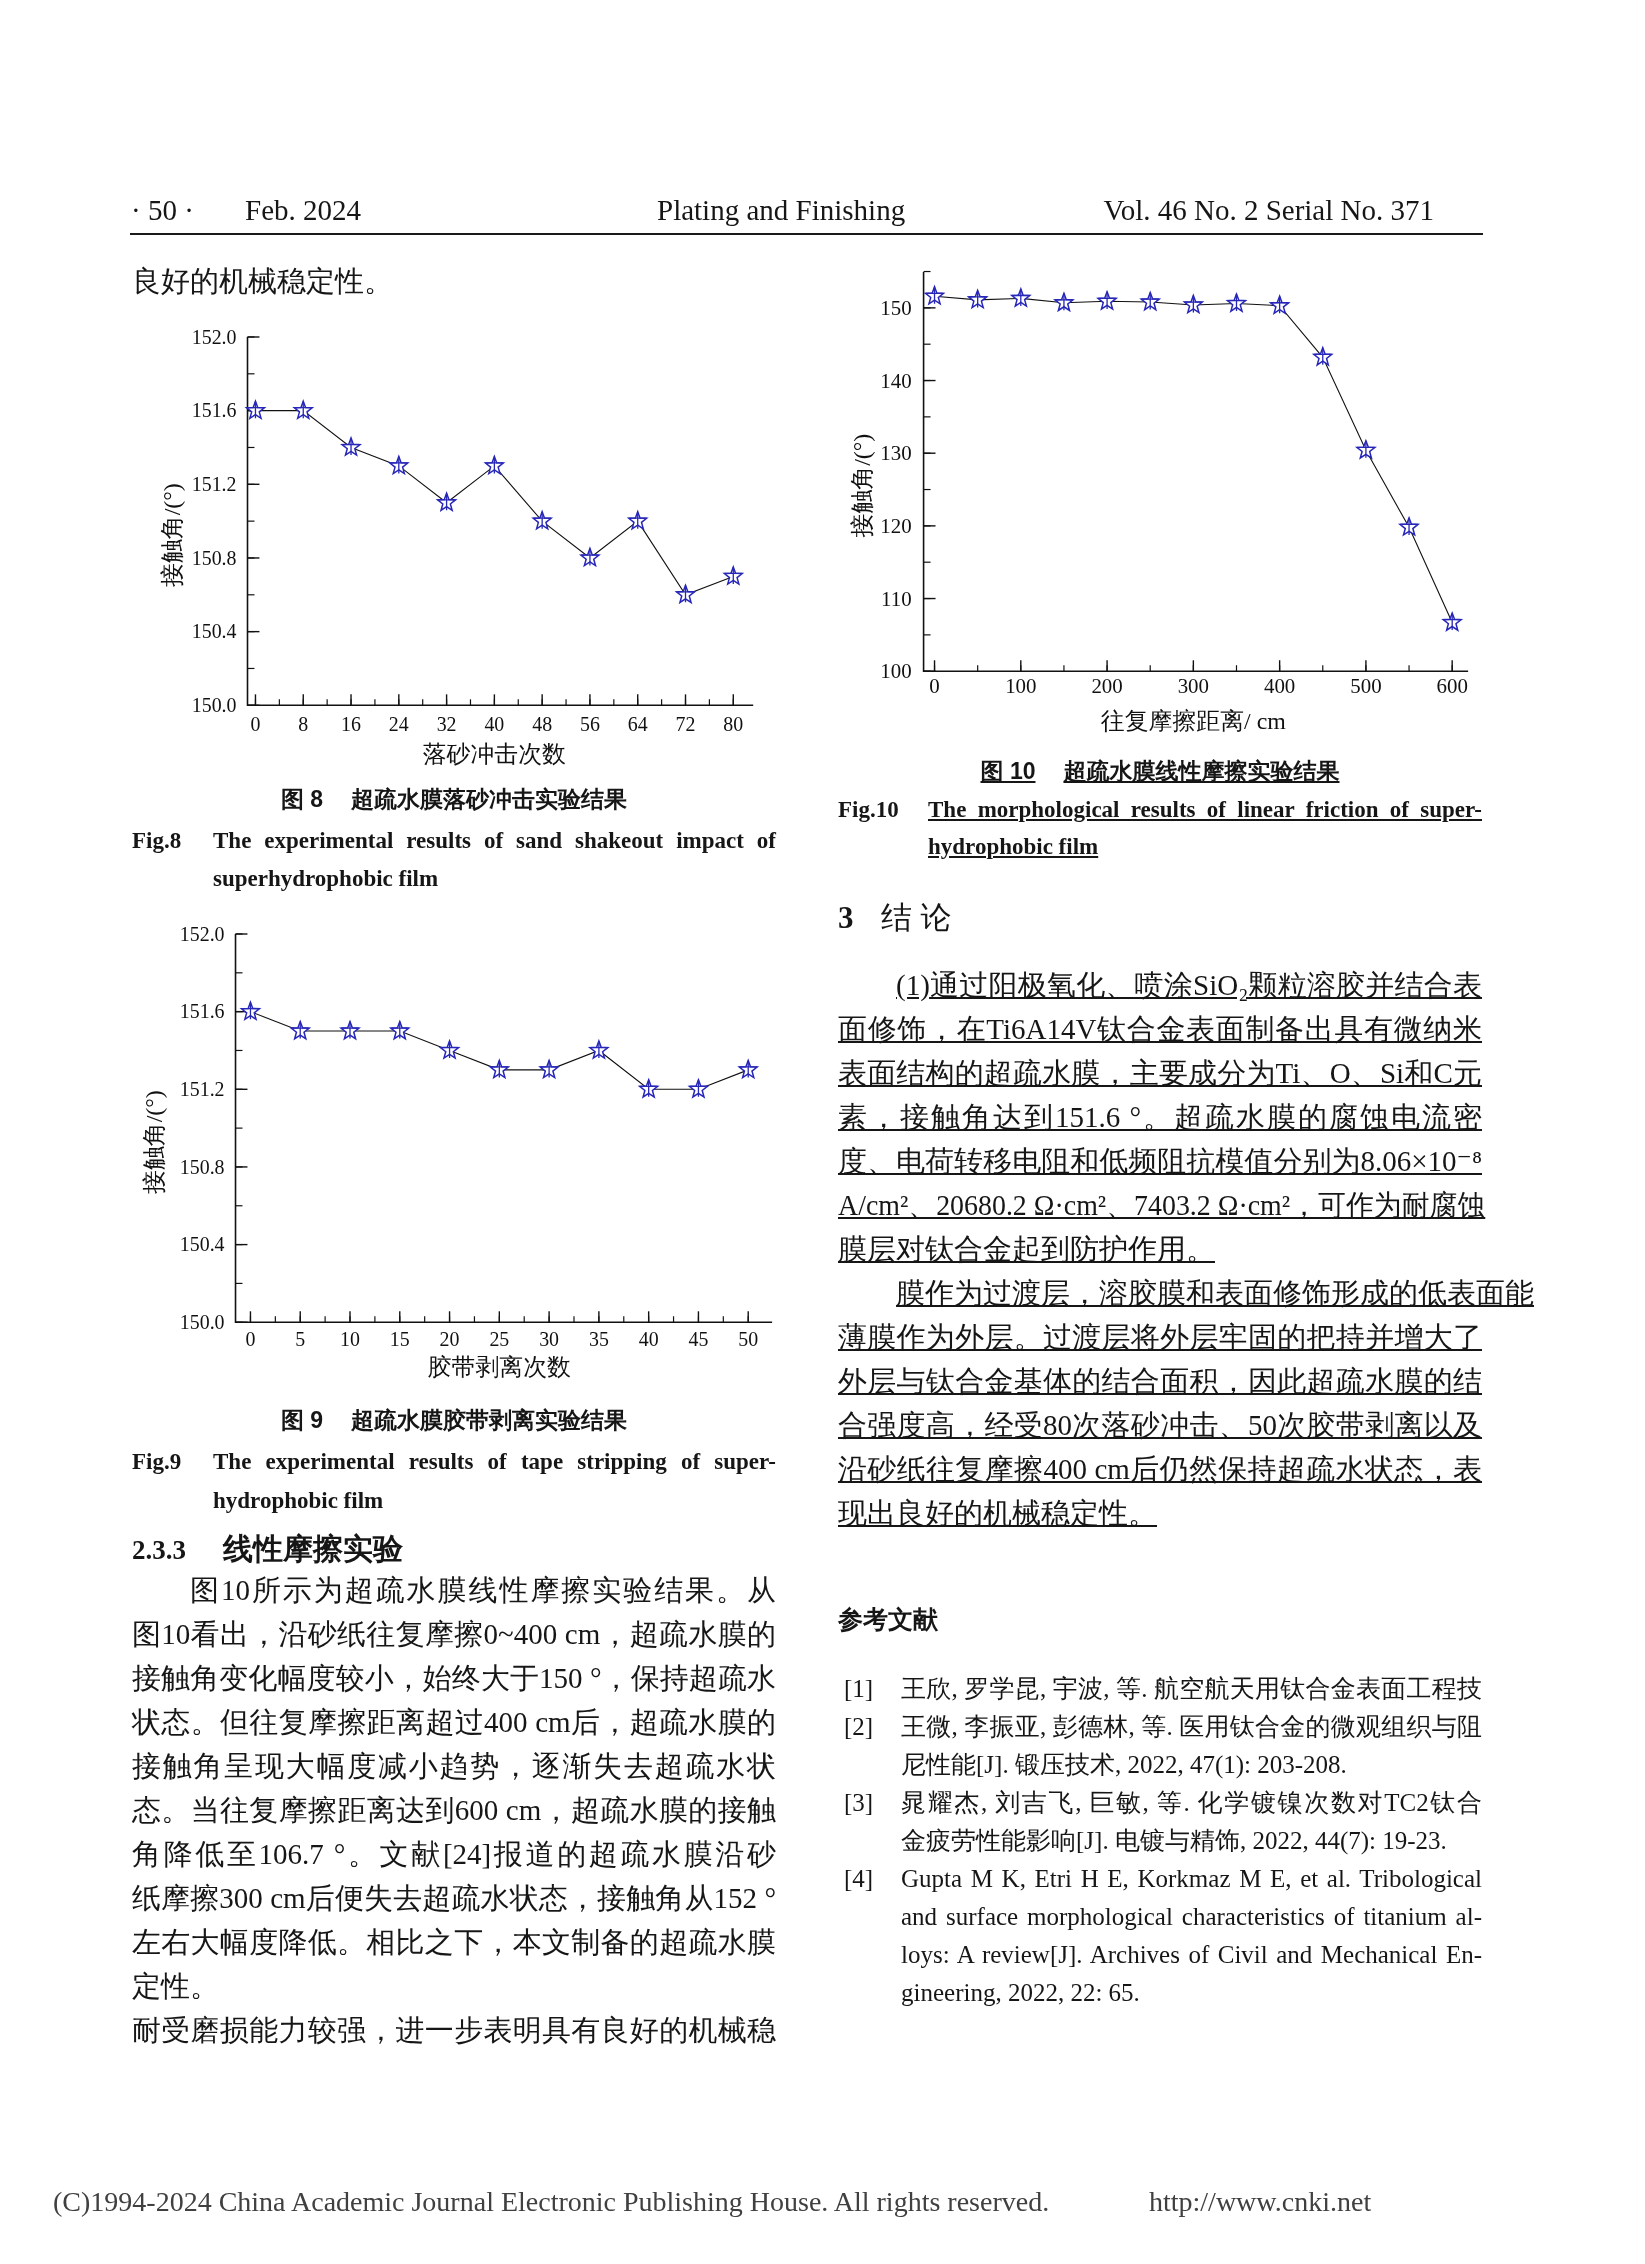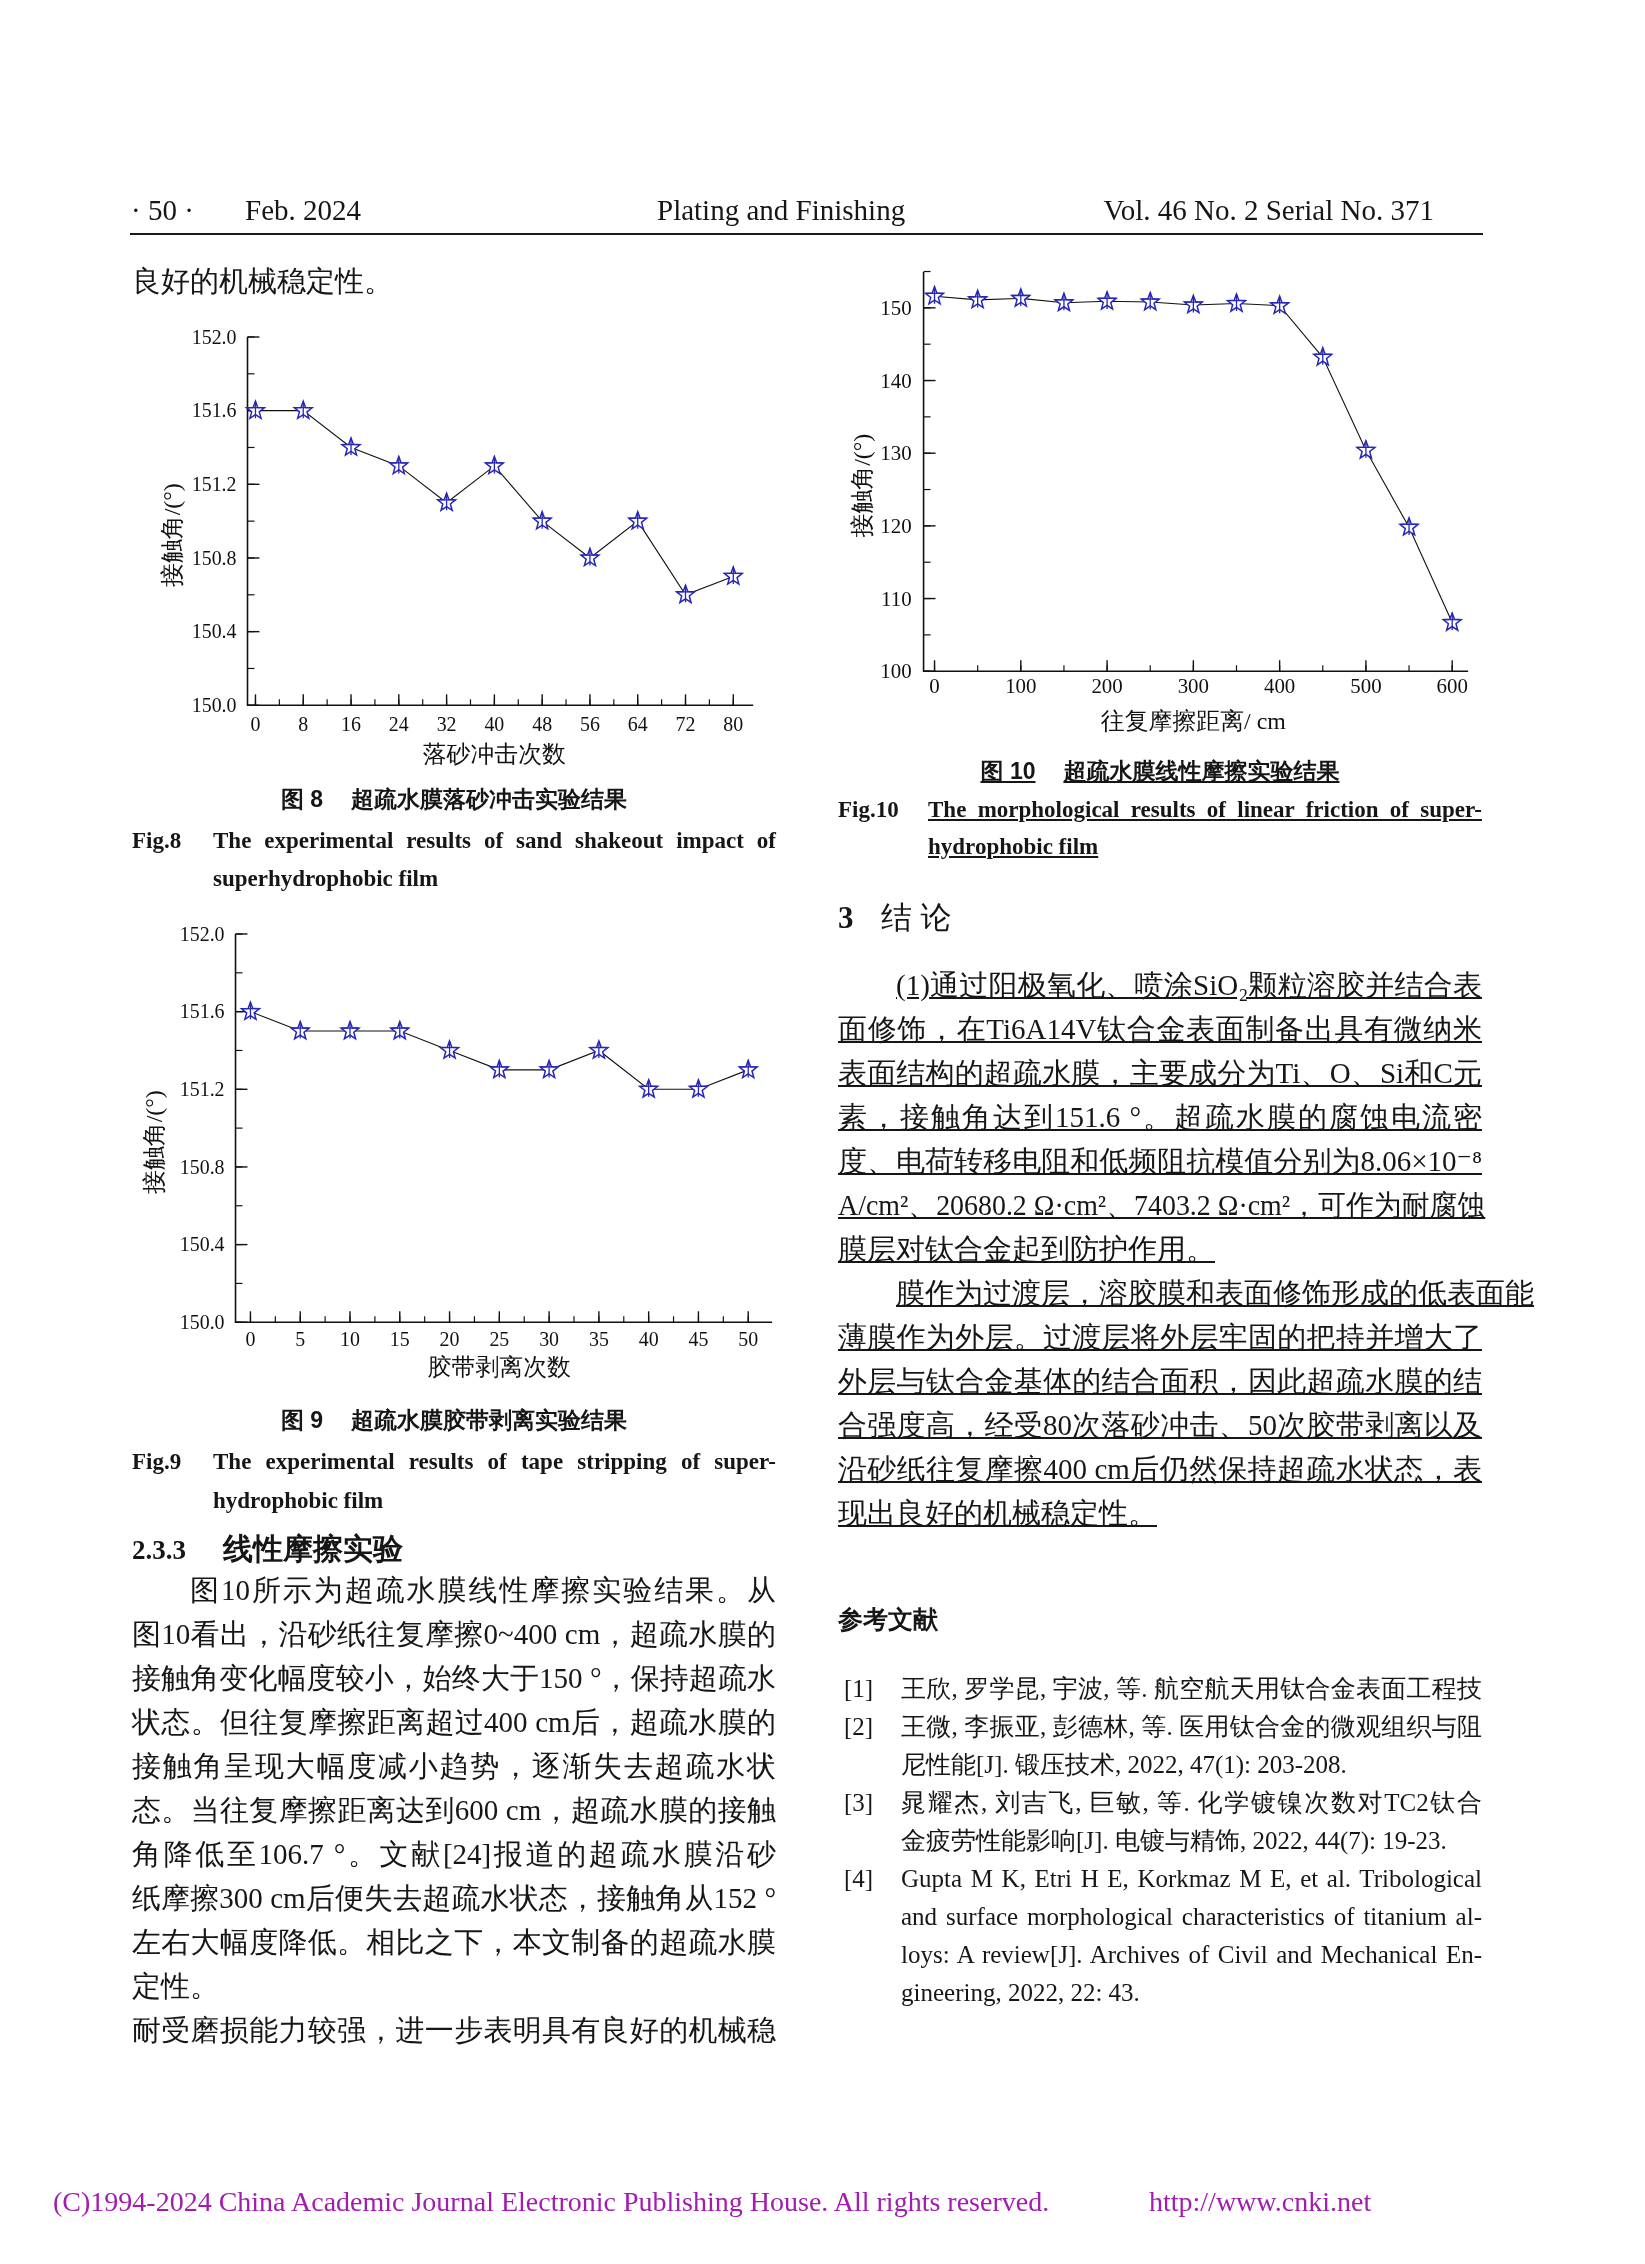--- a/index.html
+++ b/index.html
@@ -24,21 +24,21 @@
 .heading{position:absolute;white-space:nowrap;}
 .h-num{display:inline-block;font-weight:bold;}
 .h-title{display:inline-block;font-family:"Liberation Sans","DejaVu Sans",sans-serif;font-weight:bold;}
 .refs{position:absolute;left:838px;width:644px;font-size:25px;line-height:38px;}
 .ref{position:relative;}
 .ref-label{position:absolute;left:6px;top:0;white-space:nowrap;}
 .ref-lines{margin-left:63px;width:581px;}
 .chart{position:absolute;overflow:visible;}
 .chart .tick{font-family:"Liberation Serif","DejaVu Serif",serif;fill:#111;}
 .chart .axlabel{font-family:"Liberation Serif","DejaVu Serif",serif;fill:#111;}
-.footer{position:absolute;top:2184px;font-size:28px;line-height:36px;color:#a21caf;white-space:nowrap;}
+.footer{position:absolute;top:2184px;font-size:28px;line-height:36px;color:#404040;white-space:nowrap;}
 </style>
 </head>
 <body>
 
 <div class="page">
 
   <div class="hdr" style="left:131px">· 50 ·</div>
   <div class="hdr" style="left:245px">Feb. 2024</div>
   <div class="hdr" style="left:657px">Plating and Finishing</div>
   <div class="hdr hdr-right">Vol. 46 No. 2 Serial No. 371</div>
@@ -499,21 +499,21 @@
           <div class="ln fit">晁耀杰, 刘吉飞, 巨敏, 等. 化学镀镍次数对TC2钛合</div>
           <div class="ln fit last">金疲劳性能影响[J]. 电镀与精饰, 2022, 44(7): 19-23.</div>
         </div>
     </div>
     <div class="ref">
       <span class="ref-label">[4]</span>
       <div class="ref-lines">
           <div class="ln fit">Gupta M K, Etri H E, Korkmaz M E, et al. Tribological</div>
           <div class="ln fit">and surface morphological characteristics of titanium al-</div>
           <div class="ln fit">loys: A review[J]. Archives of Civil and Mechanical En-</div>
-          <div class="ln fit last">gineering, 2022, 22: 43.</div>
+          <div class="ln fit last">gineering, 2022, 22: 65.</div>
         </div>
     </div>
   </div>
 
   <div class="footer fit" style="left:53px;width:1015px">(C)1994-2024 China Academic Journal Electronic Publishing House. All rights reserved.</div>
   <div class="footer fit" style="left:1149px;width:237px">http://www.cnki.net</div>
 </div>
 
 
 </body></html>

